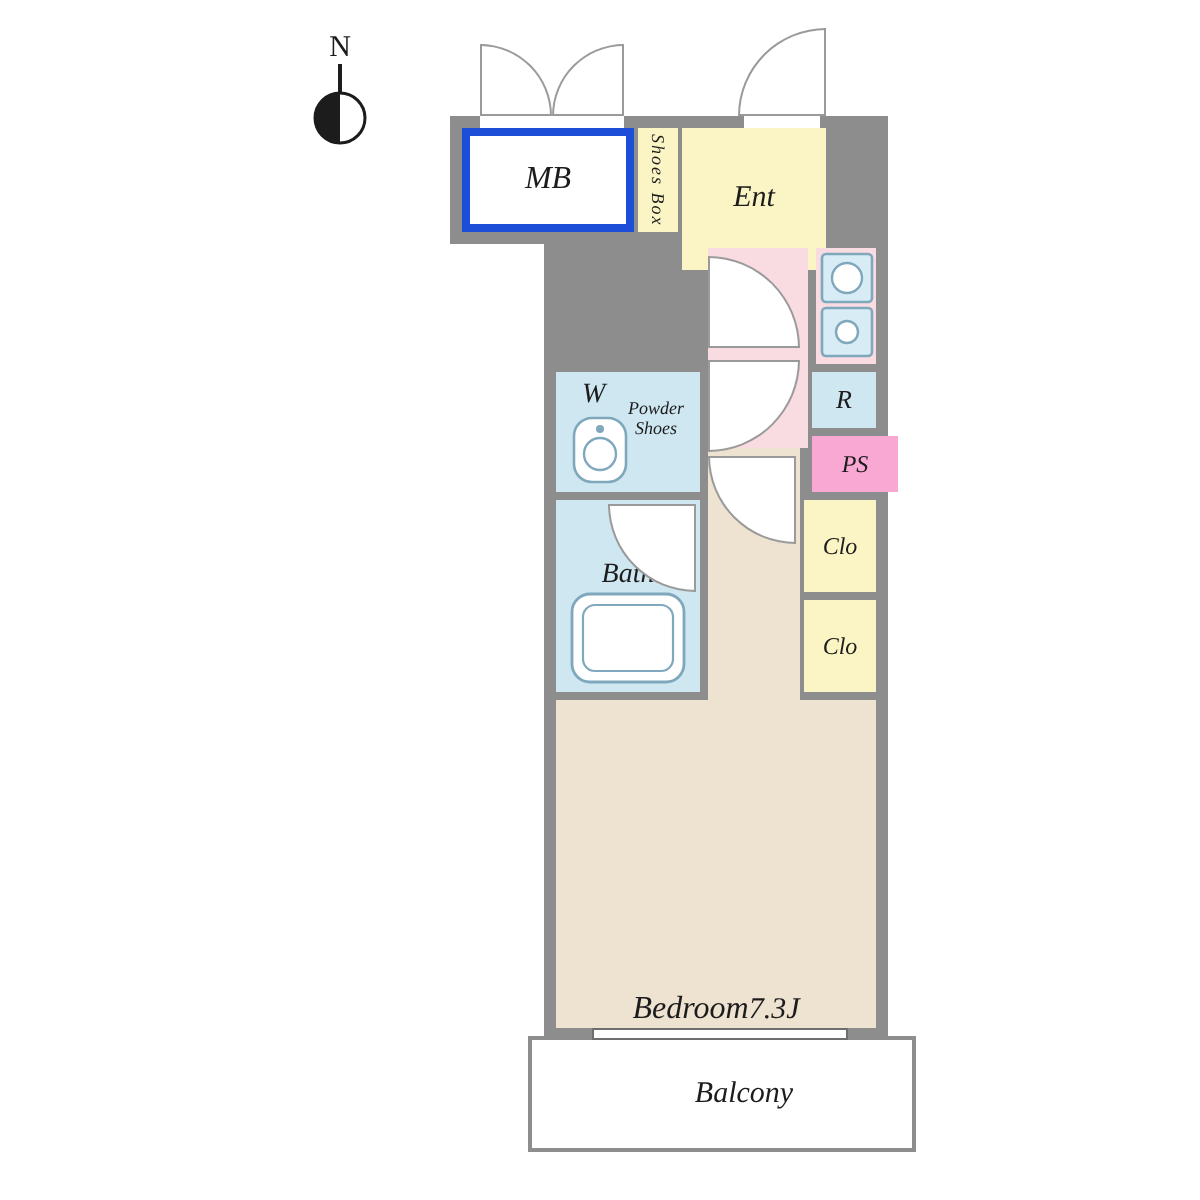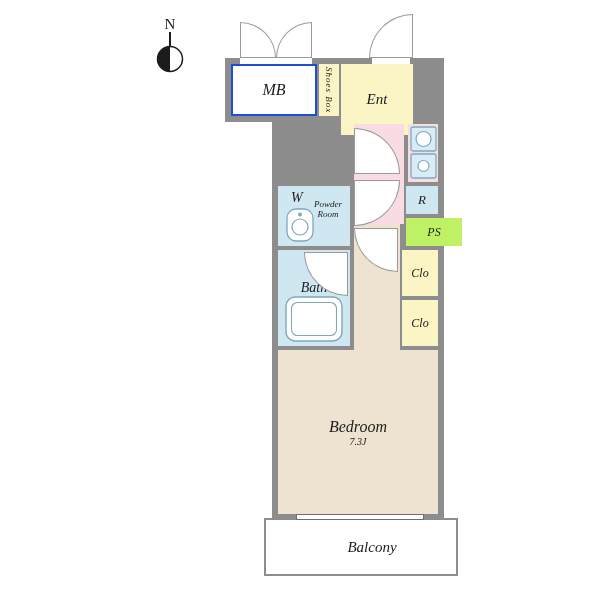--- a/index.html
+++ b/index.html
@@ -1,21 +1,21 @@
 <!DOCTYPE html>
 <html style="--wall: #8d8d8d; --wet: #cfe7f1; --yellow: #fbf4c4; --pink: #f8dce2; --beige: #eee2d0; --line: #9a9a9a; --fixture: #7fa8bd; --text: #1c1c1c;"><head>
 <meta charset="utf-8">
 <style>
   html,body{margin:0;padding:0;background:#fff;}
   .plan{position:relative;width:600px;height:600px;background:#ffffff;overflow:hidden;
         font-family:"Liberation Serif",serif;}
   .abs{position:absolute;box-sizing:border-box;}
   .lbl{font-style:italic;color:#1c1c1c;white-space:nowrap;}
   .cflex{display:flex;align-items:center;justify-content:center;}
-  .col{flex-direction:column;}
+  .col{flex-direction:row;align-items:flex-end;}
   .wall{background:var(--wall,#8d8d8d);}
   .arc{position:absolute;background:#fff;border:1px solid var(--line,#9a9a9a);box-sizing:border-box;}
   svg{display:block;}
 </style>
 </head>
 <body>
 
 <div class="plan">
 
   <div class="abs lbl" style="left:158px;top:16px;width:24px;text-align:center;font-style:normal;font-size:15px;">N</div>
@@ -30,21 +30,21 @@
   <div class="abs wall" style="left:225px;top:58px;width:219px;height:64px;"></div>
   <div class="abs wall" style="left:272px;top:122px;width:172px;height:398px;"></div>
 
   <div class="abs" style="left:240px;top:58px;width:72px;height:6px;background:#fff;"></div>
   <div class="abs" style="left:372px;top:58px;width:38px;height:6px;background:#fff;"></div>
 
   <div class="abs cflex" style="left:264px;top:518px;width:194px;height:58px;background:#fff;border:2px solid var(--wall,#8d8d8d);padding-left:22px;">
     <span class="lbl" style="font-size:15px;">Balcony</span>
   </div>
 
-  <div class="abs cflex" style="left:231px;top:64px;width:86px;height:52px;background:#fff;border:2px solid #1d4ed8;">
+  <div class="abs cflex" style="left:231px;top:64px;width:86px;height:52px;background:#fff;border:4px solid #1d4ed8;">
     <span class="lbl" style="font-size:16px;">MB</span>
   </div>
   <div class="abs cflex" style="left:319px;top:64px;width:20px;height:52px;background:var(--yellow,#fbf4c4);">
     <span class="lbl" style="font-size:9px;writing-mode:vertical-rl;letter-spacing:1px;">Shoes Box</span>
   </div>
   <div class="abs cflex" style="left:341px;top:64px;width:72px;height:71px;background:var(--yellow,#fbf4c4);">
     <span class="lbl" style="font-size:15px;">Ent</span>
   </div>
 
   <div class="arc" style="left:240px;top:22px;width:36px;height:36px;border-radius:0 100% 0 0;"></div>
@@ -61,27 +61,27 @@
         <circle cx="13.5" cy="13" r="7.5" fill="#fff" stroke="#7fa8bd" stroke-width="1.2"></circle>
         <rect x="1" y="28" width="25" height="24" rx="2" fill="#d8ecf5" stroke="#7fa8bd" stroke-width="1.3"></rect>
         <circle cx="13.5" cy="40" r="5.5" fill="#fff" stroke="#7fa8bd" stroke-width="1.2"></circle>
       </svg>
     </div>
   </div>
 
   <div class="abs cflex" style="left:406px;top:186px;width:32px;height:28px;background:var(--wet,#cfe7f1);">
     <span class="lbl" style="font-size:13px;">R</span>
   </div>
-  <div class="abs cflex" style="left:406px;top:218px;width:56px;height:28px;background:#bef264;">
+  <div class="abs cflex" style="left:406px;top:218px;width:43px;height:28px;background:#f9a8d4;">
     <span class="lbl" style="font-size:12px;">PS</span>
   </div>
 
   <div class="abs" style="left:278px;top:186px;width:72px;height:60px;background:var(--wet,#cfe7f1);">
     <span class="abs lbl" style="left:13px;top:4px;font-size:14px;">W</span>
-    <span class="abs lbl" style="right:2px;top:13px;width:40px;font-size:9px;line-height:1.15;text-align:center;white-space:normal;">Powder Room</span>
+    <span class="abs lbl" style="right:2px;top:13px;width:40px;font-size:9px;line-height:1.15;text-align:center;white-space:normal;">Powder Shoes</span>
     <div class="abs" style="left:8px;bottom:4px;">
       <svg width="28" height="34" viewBox="0 0 28 34">
         <rect x="1" y="1" width="26" height="32" rx="9" fill="#fff" stroke="#7fa8bd" stroke-width="1.3"></rect>
         <circle cx="14" cy="19" r="8" fill="none" stroke="#7fa8bd" stroke-width="1.2"></circle>
         <circle cx="14" cy="6.5" r="2" fill="#7fa8bd"></circle>
       </svg>
     </div>
   </div>
 
   <div class="abs" style="left:278px;top:250px;width:72px;height:96px;background:var(--wet,#cfe7f1);">
@@ -97,21 +97,21 @@
   <div class="abs cflex" style="left:402px;top:250px;width:36px;height:46px;background:var(--yellow,#fbf4c4);">
     <span class="lbl" style="font-size:12px;">Clo</span>
   </div>
   <div class="abs cflex" style="left:402px;top:300px;width:36px;height:46px;background:var(--yellow,#fbf4c4);">
     <span class="lbl" style="font-size:12px;">Clo</span>
   </div>
 
   <div class="abs" style="left:354px;top:224px;width:46px;height:128px;background:var(--beige,#eee2d0);"></div>
   <div class="abs cflex col" style="left:278px;top:350px;width:160px;height:164px;background:var(--beige,#eee2d0);">
     <span class="lbl" style="font-size:16px;">Bedroom</span>
-    <span class="lbl" style="font-size:10px;">7.3J</span>
+    <span class="lbl" style="font-size:15px;">7.3J</span>
   </div>
 
   <div class="arc" style="left:354px;top:128px;width:46px;height:46px;border-radius:0 100% 0 0;"></div>
   <div class="arc" style="left:354px;top:180px;width:46px;height:46px;border-radius:0 0 100% 0;"></div>
   <div class="arc" style="left:354px;top:228px;width:44px;height:44px;border-radius:0 0 0 100%;"></div>
   <div class="arc" style="left:304px;top:252px;width:44px;height:44px;border-radius:0 0 0 100%;"></div>
 
   <div class="abs" style="left:296px;top:514px;width:128px;height:6px;background:#fff;border:1px solid #6e6e6e;"></div>
 
 </div>

